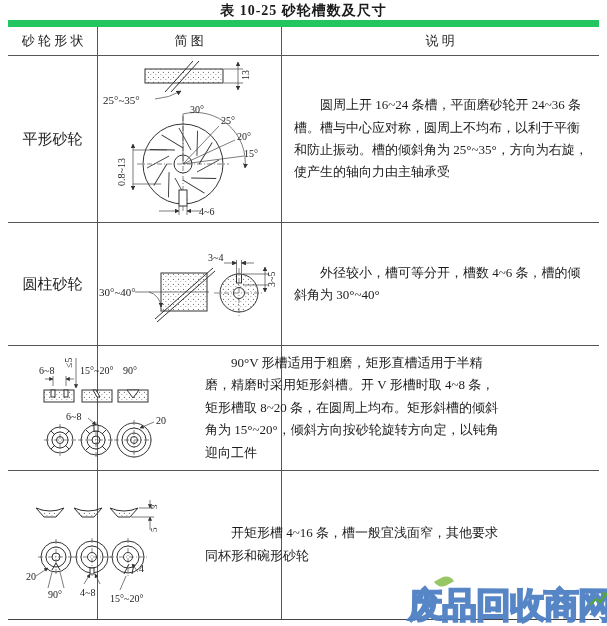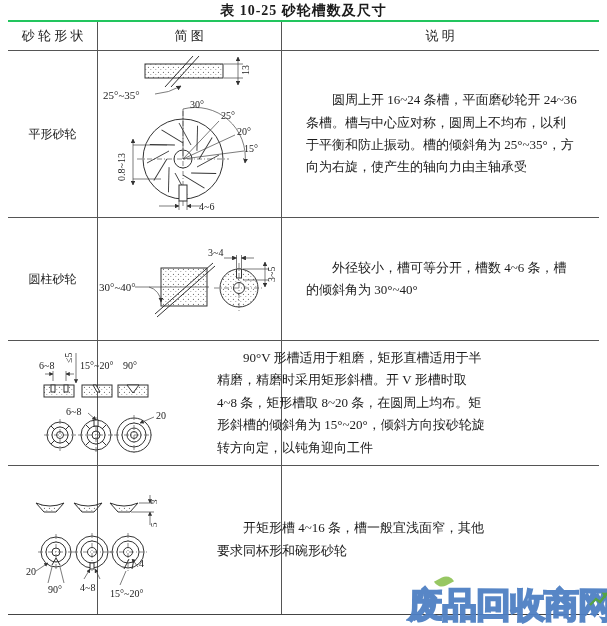--- a/index.html
+++ b/index.html
@@ -1,37 +1,37 @@
 <!DOCTYPE html>
 <html><head>
 <meta charset="utf-8">
 <style>
   html,body{margin:0;padding:0;background:#f6f6f4;}
   .page{position:relative;width:607px;height:626px;background:#ffffff;
         font-family:"Liberation Serif","DejaVu Serif",serif;color:#1b1b1b;overflow:hidden;}
   .title{position:absolute;top:2px;left:0;width:100%;text-align:center;
          font-size:14px;font-weight:bold;letter-spacing:1px;}
   .tbl{position:absolute;left:8px;top:20px;width:591px;height:592px;
-       border-top:2px solid #22c55e;border-bottom:1px solid #444;}
+       border-top:7px solid #22c55e;border-bottom:1px solid #444;}
   .vline{position:absolute;top:0;width:1px;height:592px;background:#555;}
   .v1{left:89px;} .v2{left:273px;}
   .trow{position:absolute;left:0;width:591px;border-bottom:1px solid #555;
         display:flex;align-items:stretch;}
   .hrow{top:0;height:28px;}
   .r1{top:29px;height:166px;}
   .r2{top:196px;height:122px;}
   .r3{top:319px;height:124px;}
   .r4{top:444px;height:147px;}
   .r4{border-bottom:none;}
   .c1{width:89px;display:flex;align-items:center;justify-content:center;
-      text-align:center;font-size:12px;padding:0 6px;box-sizing:border-box;}
+      text-align:center;font-size:15px;padding:0 6px;box-sizing:border-box;}
   .c2{width:184px;display:flex;align-items:center;justify-content:center;}
   .c3{width:318px;display:flex;align-items:center;font-size:13px;line-height:1.72;
       padding:4px 10px 4px 13px;box-sizing:border-box;}
-  .c3 p{margin:12px;text-indent:2em;}
+  .c3 p{margin:0;text-indent:2em;}
   .hrow .c1,.hrow .c2,.hrow .c3{justify-content:center;font-size:13px;padding:0;}
   svg text{font-family:"Liberation Serif","DejaVu Serif",serif;fill:#222;}
   .dln{stroke:#333;stroke-width:1;fill:none;}
   .thin{stroke:#444;stroke-width:.7;fill:none;}
   .dash{stroke:#555;stroke-width:.7;fill:none;stroke-dasharray:5 2 1 2;}
   .wm{position:absolute;left:399px;top:580px;width:208px;height:46px;z-index:5;margin-left:9px;}
   .wm-text{position:absolute;left:0;top:2px;font-size:35px;font-weight:bold;
            letter-spacing:-1px;color:#8fb7e2;-webkit-text-stroke:2px #4f80c4;
            opacity:.95;font-family:"Liberation Sans","DejaVu Sans",sans-serif;white-space:nowrap;}
   .wm-leaf{position:absolute;left:27px;top:-3px;width:18px;height:9px;background:#8cc152;

